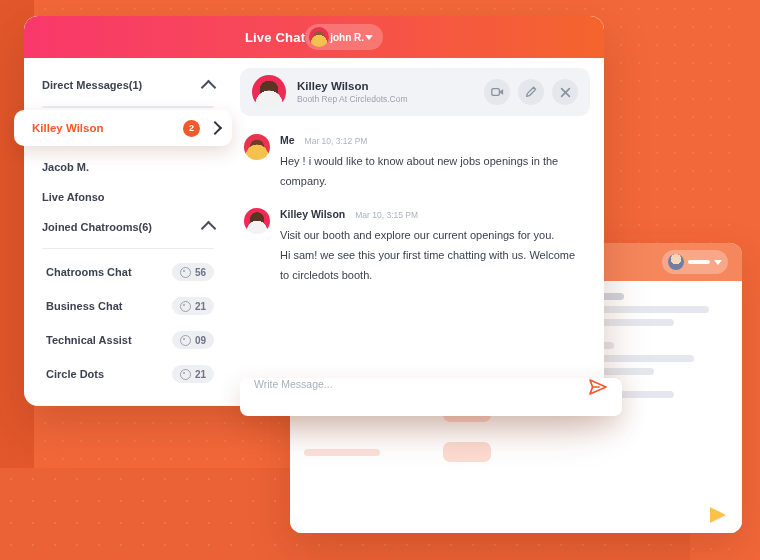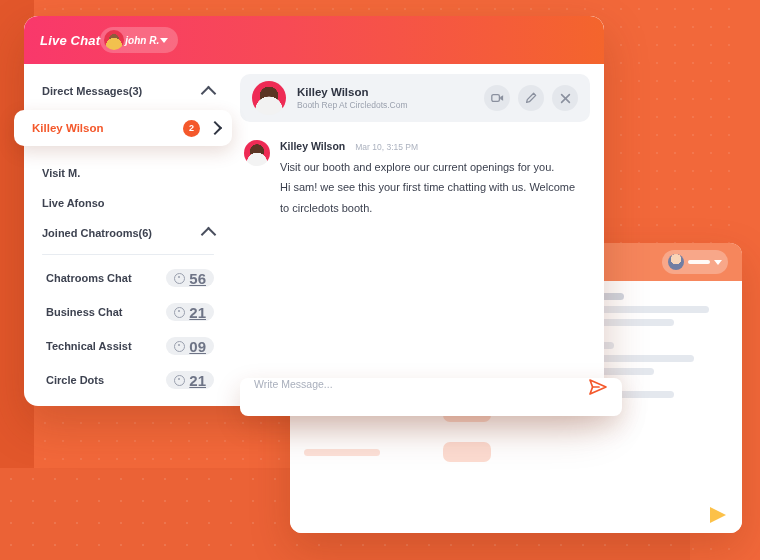--- a/index.html
+++ b/index.html
@@ -95,24 +95,24 @@
 
   
   .panel{
     position:absolute;left:24px;top:16px;width:580px;height:390px;
     background:#ffffff;border-radius:14px;
     box-shadow:0 18px 44px rgba(120,40,10,.25);
     overflow:visible;
   }
   .panel-clip{position:absolute;inset:0;border-radius:14px;overflow:hidden;}
   .panel-header{
-    height:48px;background:linear-gradient(90deg,#F9386B 0%,#F74A55 45%,#F4652C 100%);
+    height:42px;background:linear-gradient(90deg,#F9386B 0%,#F74A55 45%,#F4652C 100%);
     border-radius:14px 14px 0 0;display:flex;align-items:center;
-    justify-content:flex-start;padding:0 16px;box-sizing:border-box;
-    position:relative;z-index:3;font-style:italic;
+    justify-content:center;padding:0 16px;box-sizing:border-box;
+    position:relative;z-index:3;
   }
   .panel-title{color:#fff;font-size:13px;font-weight:bold;letter-spacing:.2px;}
   .userchip{
     display:flex;align-items:center;gap:1px;height:26px;padding:0 10px 0 4px;
     background:rgba(255,255,255,.22);border-radius:13px;box-sizing:border-box;
   }
   .userchip .ava{
     width:20px;height:20px;border-radius:50%;flex:none;
     background:
       radial-gradient(circle at 50% 80%, #F2C14E 0 42%, transparent 43%),
@@ -142,21 +142,21 @@
   }
   .room-item{
     height:34px;display:flex;align-items:center;justify-content:space-between;
     padding:0 18px 0 22px;box-sizing:border-box;
   }
   .room-name{font-size:11px;font-weight:bold;color:#3D4250;}
   .room-pill{
     display:flex;align-items:center;gap:4px;height:18px;padding:0 8px;
     background:#EDEFF2;border-radius:9px;box-sizing:border-box;
   }
-  .room-pill .cnt{font-size:15px;color:#6E7486;font-weight:bold;text-decoration:underline;}
+  .room-pill .cnt{font-size:10px;color:#6E7486;font-weight:bold;}
   .pill-ico{width:9px;height:9px;border-radius:50%;border:1.4px solid #9AA0AE;position:relative;flex:none;}
   .pill-ico::after{content:"";position:absolute;left:2.2px;top:2.2px;width:2.4px;height:2.4px;border-radius:50%;background:#9AA0AE;}
 
   
   .active-dm{
     position:absolute;left:-10px;top:94px;width:218px;height:36px;
     background:#ffffff;border-radius:10px;
     box-shadow:0 6px 18px rgba(120,40,10,.16);
     display:flex;align-items:center;justify-content:space-between;
     padding:0 12px 0 18px;box-sizing:border-box;z-index:6;
@@ -302,29 +302,29 @@
         <span class="uname">john R.</span>
         <span class="chev-down-w"></span>
       </div>
     </div>
 
     <div class="panel-body">
 
       <div class="sidebar">
 
         <div class="side-sec">
-          <span class="side-sec-label">Direct Messages(3)</span>
+          <span class="side-sec-label">Direct Messages(1)</span>
           <span class="chev-up"></span>
         </div>
         <div class="side-rule"></div>
 
         <div class="dm-list">
           <div style="height:38px"></div>
           <div class="dm-item">
-            <span>Visit M.</span>
+            <span>Jacob M.</span>
           </div>
           <div class="dm-item">
             <span>Live Afonso</span>
           </div>
         </div>
 
         <div class="side-sec" style="margin-top:4px">
           <span class="side-sec-label">Joined Chatrooms(6)</span>
           <span class="chev-up"></span>
         </div>
@@ -384,20 +384,30 @@
             </span>
             <span class="ico-btn">
               <svg width="11" height="11" viewBox="0 0 11 11" aria-hidden="true">
                 <path d="M1.6 1.6 L9.4 9.4 M9.4 1.6 L1.6 9.4" stroke="#8A909E" stroke-width="1.6" stroke-linecap="round"></path>
               </svg>
             </span>
           </span>
         </div>
 
         <div class="messages">
+          <div class="msg">
+            <span class="ava ava-me"></span>
+            <span class="msg-body">
+              <span class="msg-meta">
+                <span class="msg-author">Me</span>
+                <span class="msg-time">Mar 10, 3:12 PM</span>
+              </span>
+              <span class="msg-text" style="display:block">Hey ! i would like to  know about new jobs openings in the company.</span>
+            </span>
+          </div>
 
           <div class="msg">
             <span class="ava ava-kw"></span>
             <span class="msg-body">
               <span class="msg-meta">
                 <span class="msg-author">Killey Wilson</span>
                 <span class="msg-time">Mar 10, 3:15 PM</span>
               </span>
               <span class="msg-text" style="display:block">Visit our booth and explore our current openings for you.</span>
               <span class="msg-text" style="display:block">Hi sam! we see this your first time chatting with us. Welcome to circledots booth.</span>

